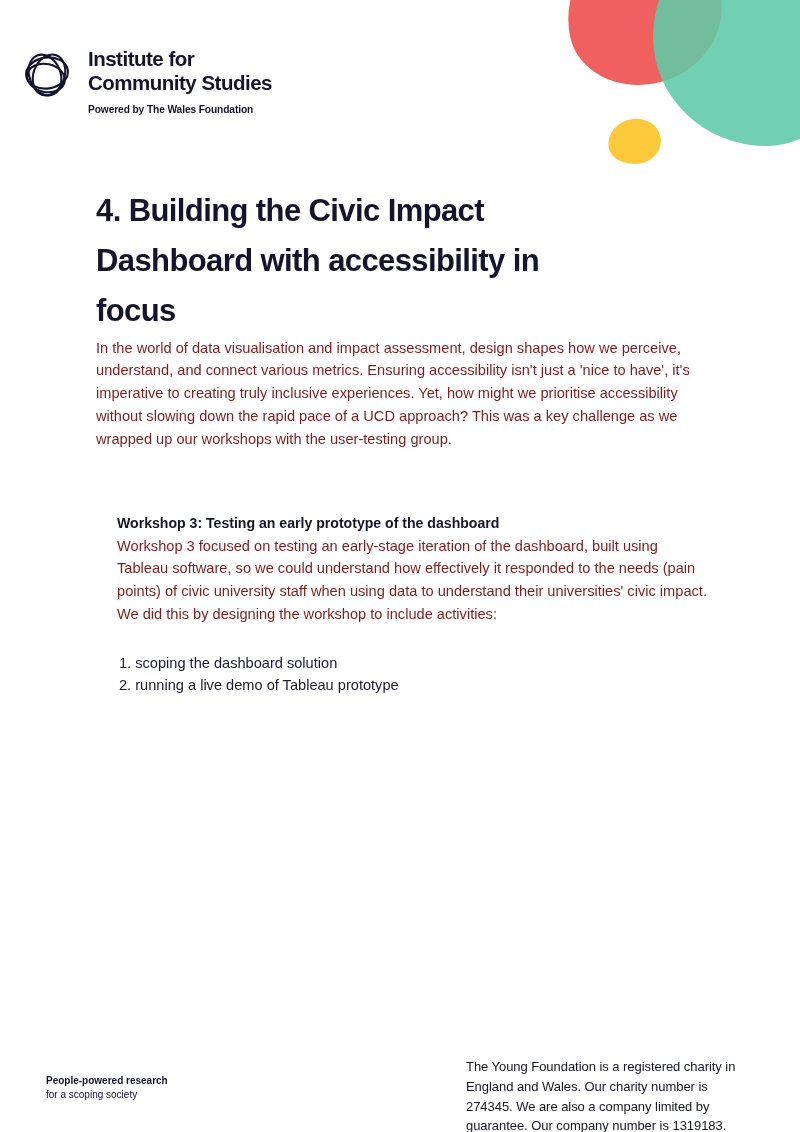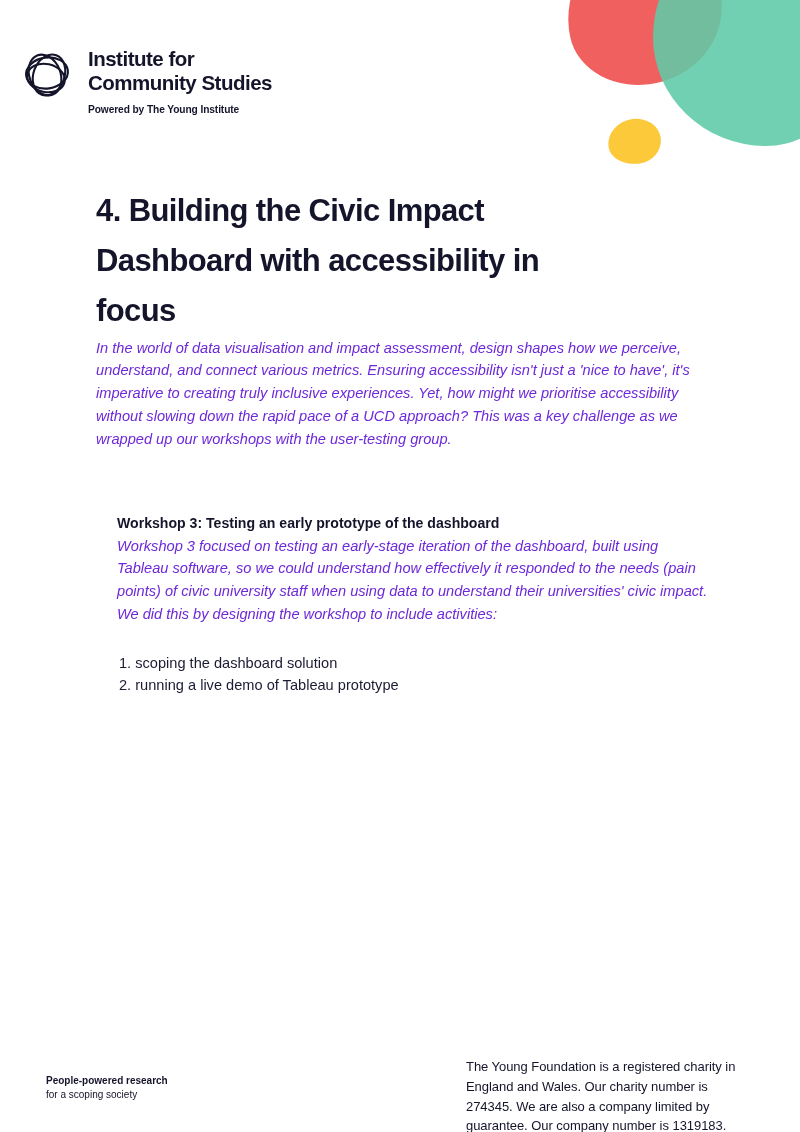--- a/index.html
+++ b/index.html
@@ -105,23 +105,22 @@
     font-weight: bold;
     line-height: 1.62;
     letter-spacing: -0.6px;
     color: #14142b;
     max-width: 520px;
   }
   p.body-text {
     margin: 0;
     font-size: 14.6px;
     line-height: 1.56;
-    color: #6d28d9;
+    color: #7f1d1d;
     letter-spacing: 0.01px;
-    font-style: italic;
   }
   .para-intro {
     margin-top: 66px;
   }
   h2.sub-head {
     margin: 0;
     font-size: 14.1px;
     font-weight: bold;
     line-height: 1.5;
     color: #14142b;
@@ -184,21 +183,21 @@
     <g fill="none" stroke="#14142b" stroke-width="2.1">
       <ellipse cx="25" cy="28" rx="15.5" ry="21" transform="rotate(-22 25 28)"></ellipse>
       <ellipse cx="29" cy="28" rx="15.5" ry="21" transform="rotate(20 29 28)"></ellipse>
       <ellipse cx="27" cy="26" rx="21" ry="15.5" transform="rotate(-8 27 26)"></ellipse>
       <ellipse cx="26" cy="31" rx="19" ry="14" transform="rotate(12 26 31)"></ellipse>
     </g>
   </svg>
   <div class="logo-text">
     <div class="logo-title">Institute for
 Community Studies</div>
-    <div class="logo-sub">Powered by The Young Institute</div>
+    <div class="logo-sub">Powered by The Wales Foundation</div>
   </div>
 </div>
 
 <main class="content">
   <h1 class="page-title">4. Building the Civic Impact Dashboard with accessibility in focus</h1>
 
   <p class="body-text para-intro">In the world of data visualisation and impact assessment, design shapes how we perceive, understand, and connect various metrics. Ensuring accessibility isn't just a 'nice to have', it's imperative to creating truly inclusive experiences. Yet, how might we prioritise accessibility without slowing down the rapid pace of a UCD approach? This was a key challenge as we wrapped up our workshops with the user-testing group.</p>
 
   <div class="sub-head-wrap">
     <h2 class="sub-head">Workshop 3: Testing an early prototype of the dashboard</h2>

